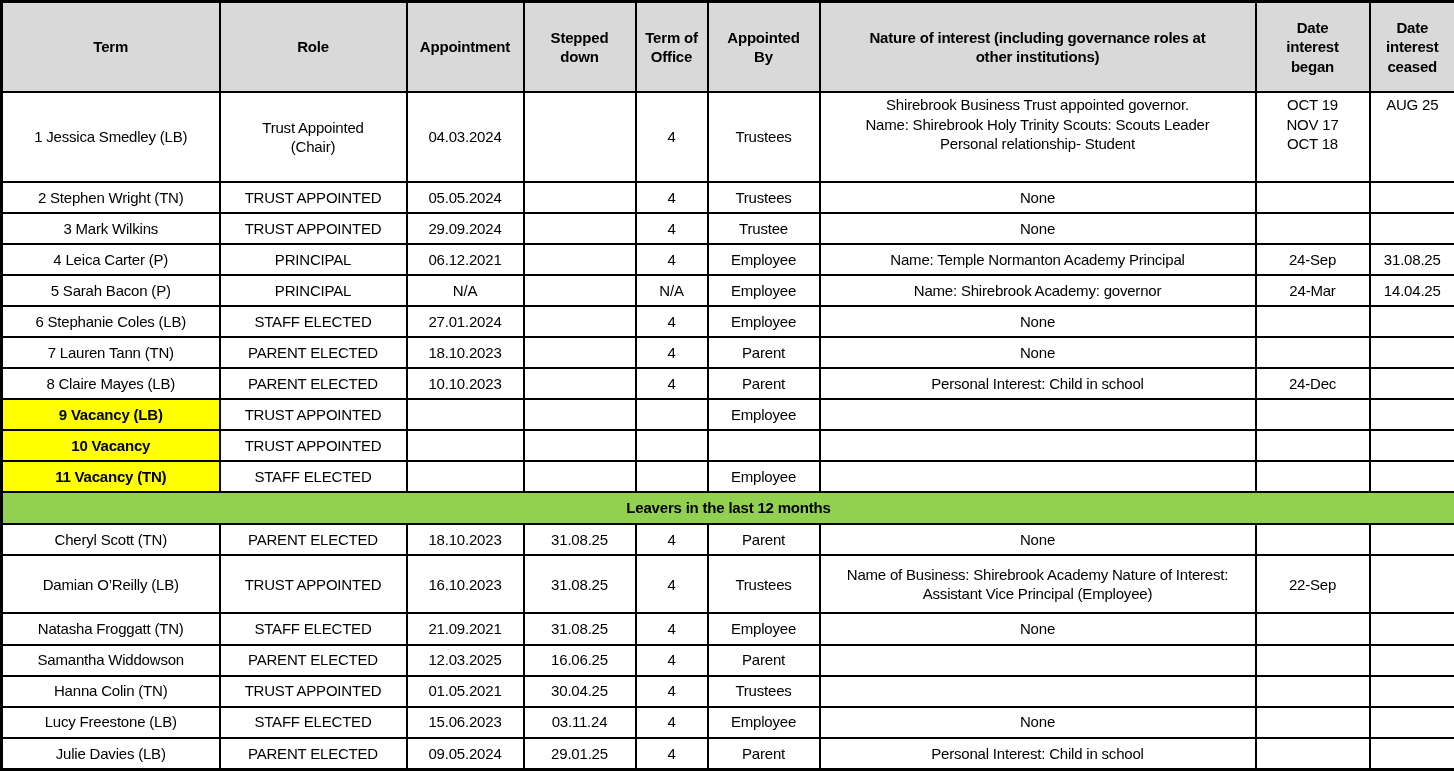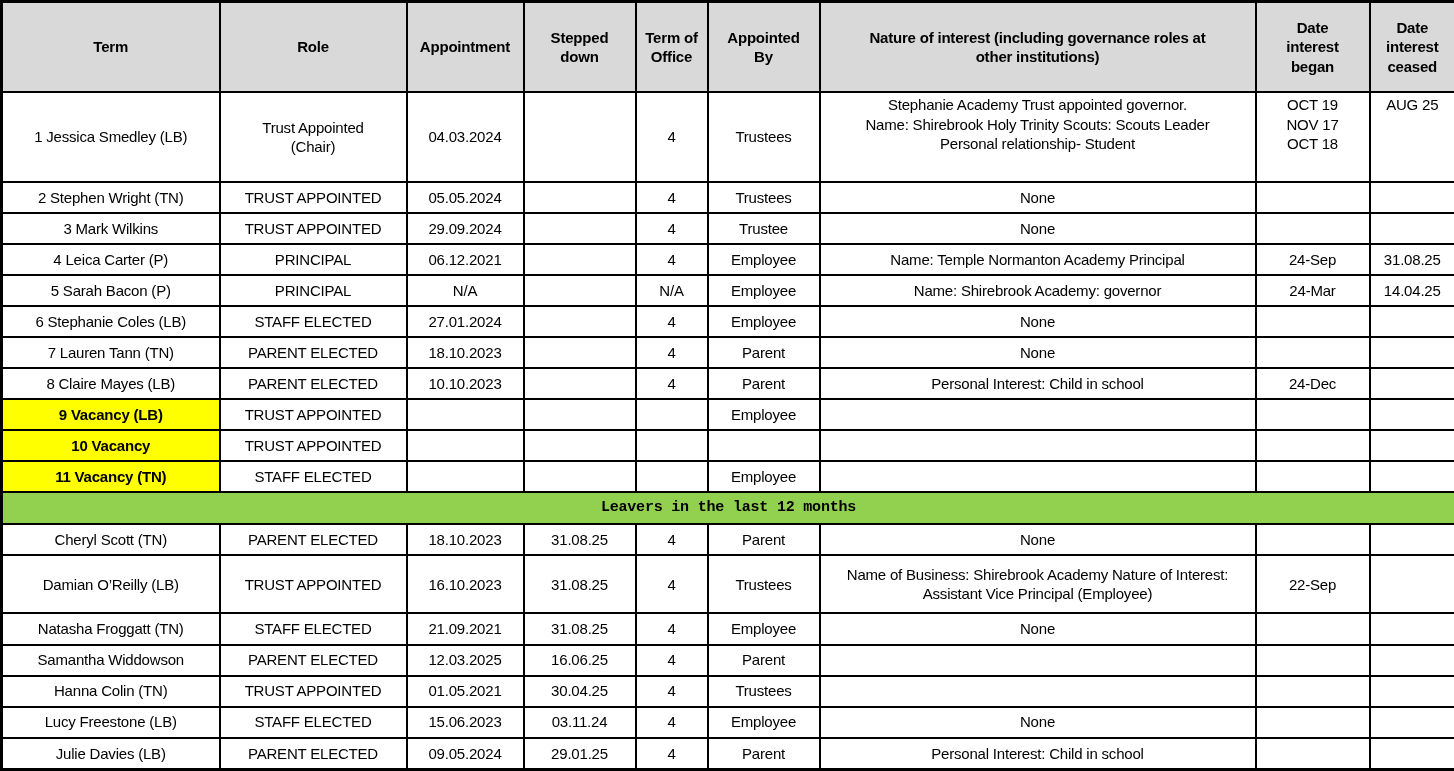--- a/index.html
+++ b/index.html
@@ -36,21 +36,20 @@
   td.vacancy {
     background: var(--vacancy-bg, #ffff00);
     font-weight: bold;
     text-align: center;
   }
   tr.section-row td {
     background: var(--section-bg, #92d050);
     font-weight: bold;
     height: 24px;
     padding: 1px 4px;
-    font-family: Liberation Mono, monospace;
   }
   thead tr { height: 86px; }
   #members-body tr:first-child { height: 90px; }
   #members-body tr:first-child td:nth-child(7),
   #members-body tr:first-child td:nth-child(8),
   #members-body tr:first-child td:nth-child(9) { vertical-align: top; }
   #leavers-body tr:nth-child(2) { height: 58px; }
 </style>
 </head>
 <body>
@@ -90,21 +89,21 @@
   </thead>
   <tbody id="members-body">
       <tr>
         <td>1 Jessica Smedley (LB)</td>
         <td>Trust Appointed
 (Chair)</td>
         <td>04.03.2024</td>
         <td></td>
         <td>4</td>
         <td>Trustees</td>
-        <td>Stephanie Academy Trust appointed governor.
+        <td>Shirebrook Business Trust appointed governor.
 Name: Shirebrook Holy Trinity Scouts: Scouts Leader
 Personal relationship- Student</td>
         <td>OCT 19
 NOV 17
 OCT 18</td>
         <td>AUG 25</td>
       </tr>
       <tr>
         <td>2 Stephen Wright (TN)</td>
         <td>TRUST APPOINTED</td>

